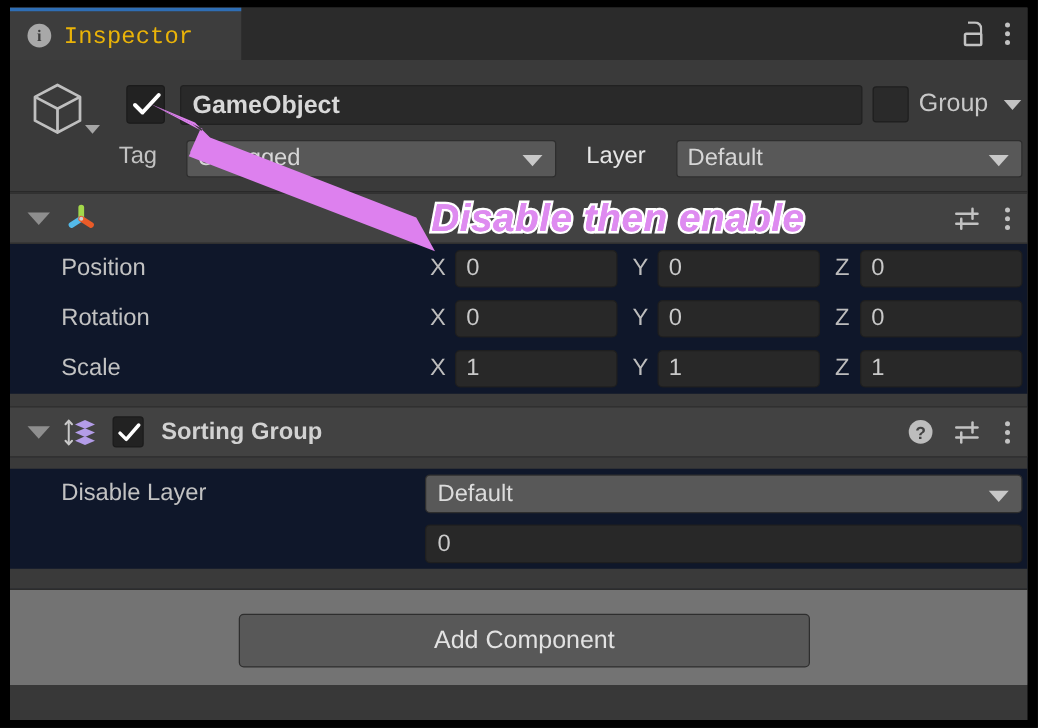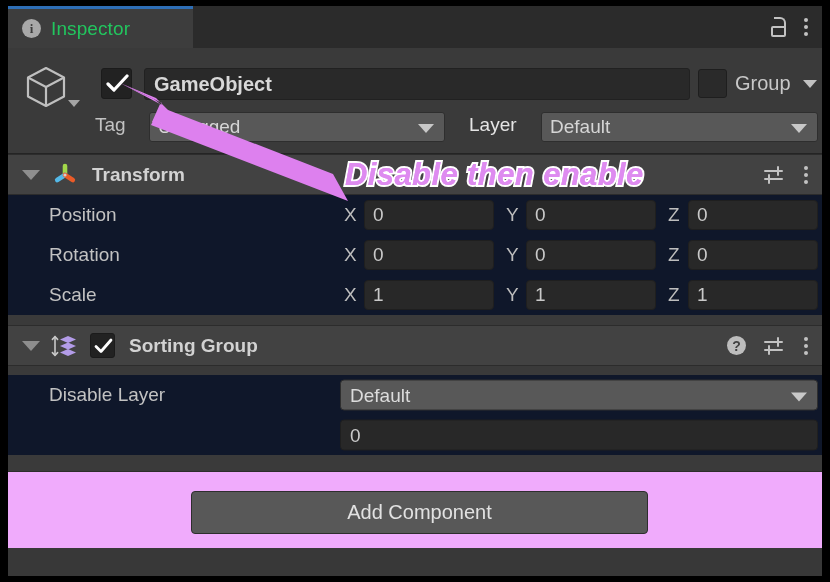--- a/index.html
+++ b/index.html
@@ -40,23 +40,24 @@
     width: 185px; height: 42px;
     background: #3D3D3D;
     border-top: 3px solid #2E6EB5;
     box-sizing: border-box;
     display: flex;
     align-items: center;
     padding-left: 14px;
     gap: 10px;
   }
   .tab-label {
-    color: #22c55e;
+    color: #eab308;
     font-size: 19px;
     letter-spacing: .1px;
+    font-family: Liberation Mono, monospace;
   }
   .info-icon {
     width: 19px; height: 19px;
     border-radius: 50%;
     background: #A8A8A8;
     color: #3D3D3D;
     font-size: 13px;
     font-weight: bold;
     font-family: "Liberation Serif", serif;
     display: flex; align-items: center; justify-content: center;
@@ -317,21 +318,21 @@
     padding-left: 9px;
     color: #C9C9C9; font-size: 19px;
   }
 
   .sep { height: 1px; background: #2C2C2C; }
   .gap { background: #3A3A3A; }
 
   
   .addcomp-area {
     position: relative;
-    background: #f0abfc;
+    background: #737373;
     height: 76px;
   }
   .add-btn {
     position: absolute;
     left: 183px; top: 19px;
     width: 457px; height: 43px;
     background: #585858;
     border: 1px solid #2E2E2E;
     border-radius: 4px;
     box-sizing: border-box;
@@ -438,21 +439,20 @@
       <div class="comp-header">
         <div class="foldout"></div>
         <svg width="26" height="26" viewBox="0 0 26 26" style="margin-left:12px">
           <g stroke-linecap="round" stroke-width="4.6" fill="none">
             <path d="M13 13 L13 4" stroke="#A3D84A"></path>
             <path d="M13 13 L5.2 18" stroke="#54B9E8"></path>
             <path d="M13 13 L20.8 18" stroke="#EA5B28"></path>
           </g>
           <circle cx="13" cy="13" r="1.6" fill="#CFCFCF"></circle>
         </svg>
-        <span class="comp-title">Transform</span>
         <div class="comp-header-right">
           <svg width="22" height="20" viewBox="0 0 22 20">
             <g stroke="#C2C2C2" stroke-width="2" stroke-linecap="round">
               <path d="M1 6 H18"></path>
                 <path d="M1 14 H18"></path>
               <path d="M14 2 V10"></path>
                 <path d="M5 10 V18"></path>
             </g>
           </svg>
           <div class="kebab">

